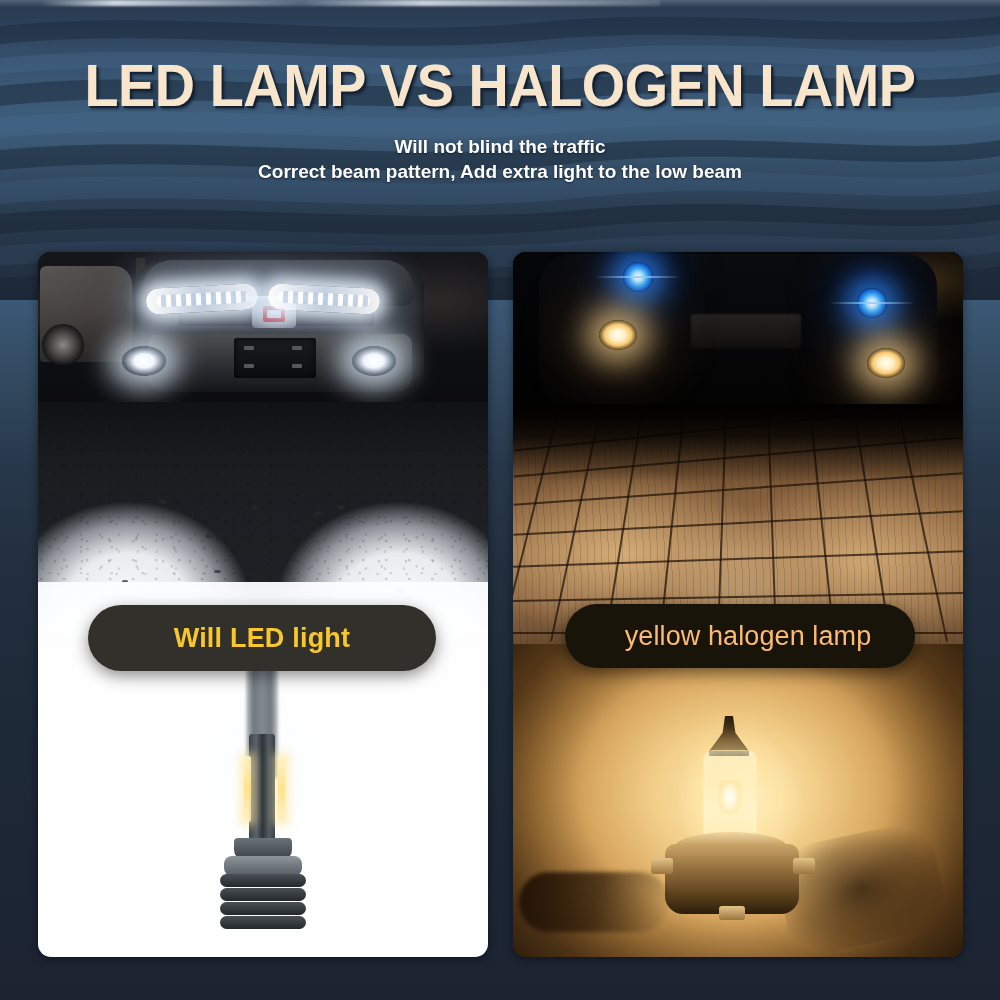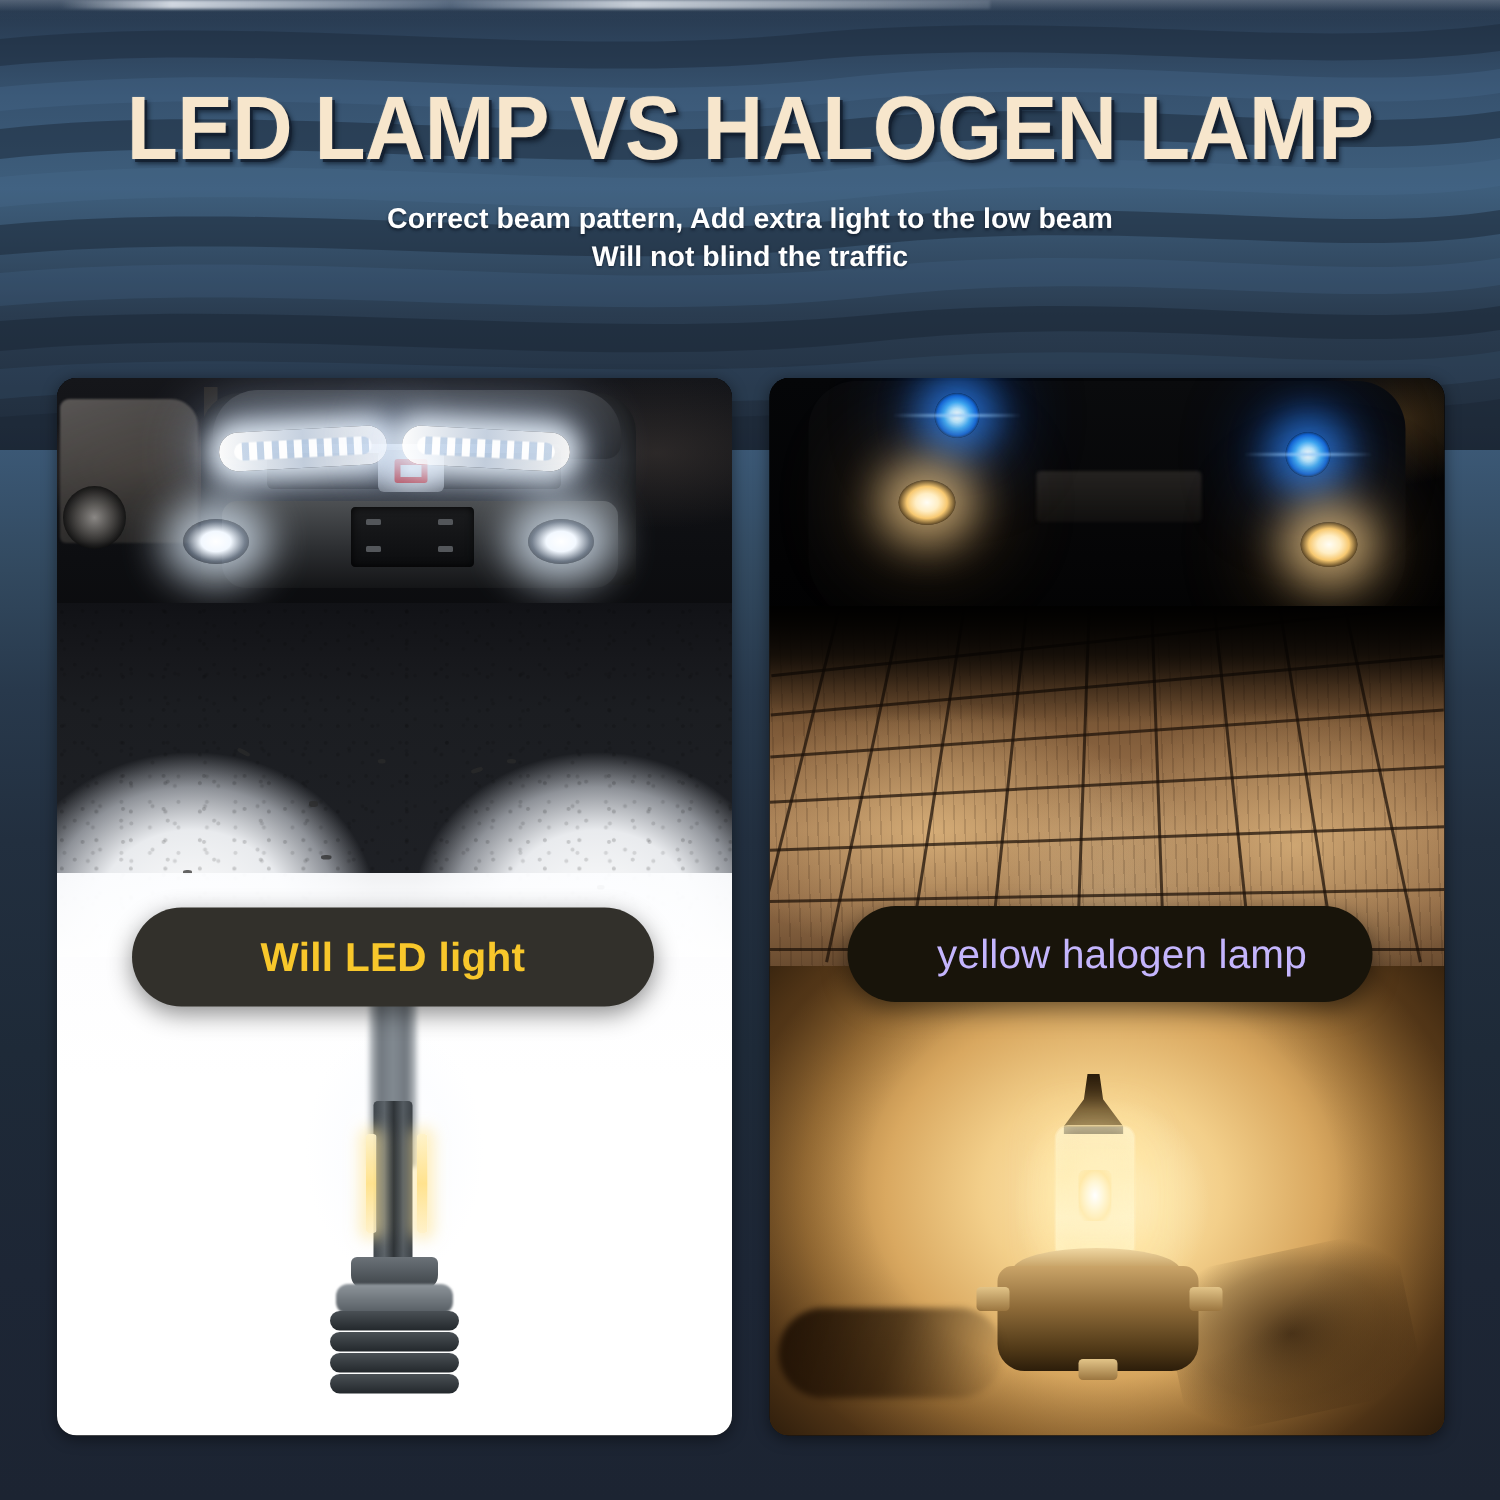--- a/index.html
+++ b/index.html
@@ -403,21 +403,21 @@
   .badge-led span {
     font-size:27px; font-weight:bold; color:#f8c72b;
     letter-spacing:.2px;
   }
   .badge-hal {
     left:52px; top:352px; width:350px; height:64px;
     background:#18140a;
     box-shadow:0 5px 16px rgba(0,0,0,.5);
   }
   .badge-hal span {
-    font-size:27px; font-weight:normal; color:#c4b5fd;
+    font-size:27px; font-weight:normal; color:#fdba74;
     letter-spacing:.1px;
     margin-left:16px;
   }
 </style>
 </head>
 <body>
 
 <div class="canvas">
 
   <div class="waves">
@@ -444,22 +444,22 @@
         <path d="M0,278 C200,262 400,290 590,272 C770,256 890,284 1000,266 L1000,300 L0,300 Z" fill="#1a2533" opacity=".85"></path>
       </g>
     </svg>
   </div>
   <div class="vignette-top"></div>
   <div class="vignette-top-l"></div>
 
   <div class="header">
     <div class="title">LED LAMP VS HALOGEN LAMP</div>
     <div class="subtitle-wrap">
+      <div class="subtitle-line">Will not blind the traffic</div>
       <div class="subtitle-line">Correct beam pattern, Add extra light to the low beam</div>
-      <div class="subtitle-line">Will not blind the traffic</div>
     </div>
   </div>
 
   <div class="panels">
 
     <div class="panel">
       <div class="led-photo">
 
         <div class="led-night"></div>
         <div class="far-car"></div>

